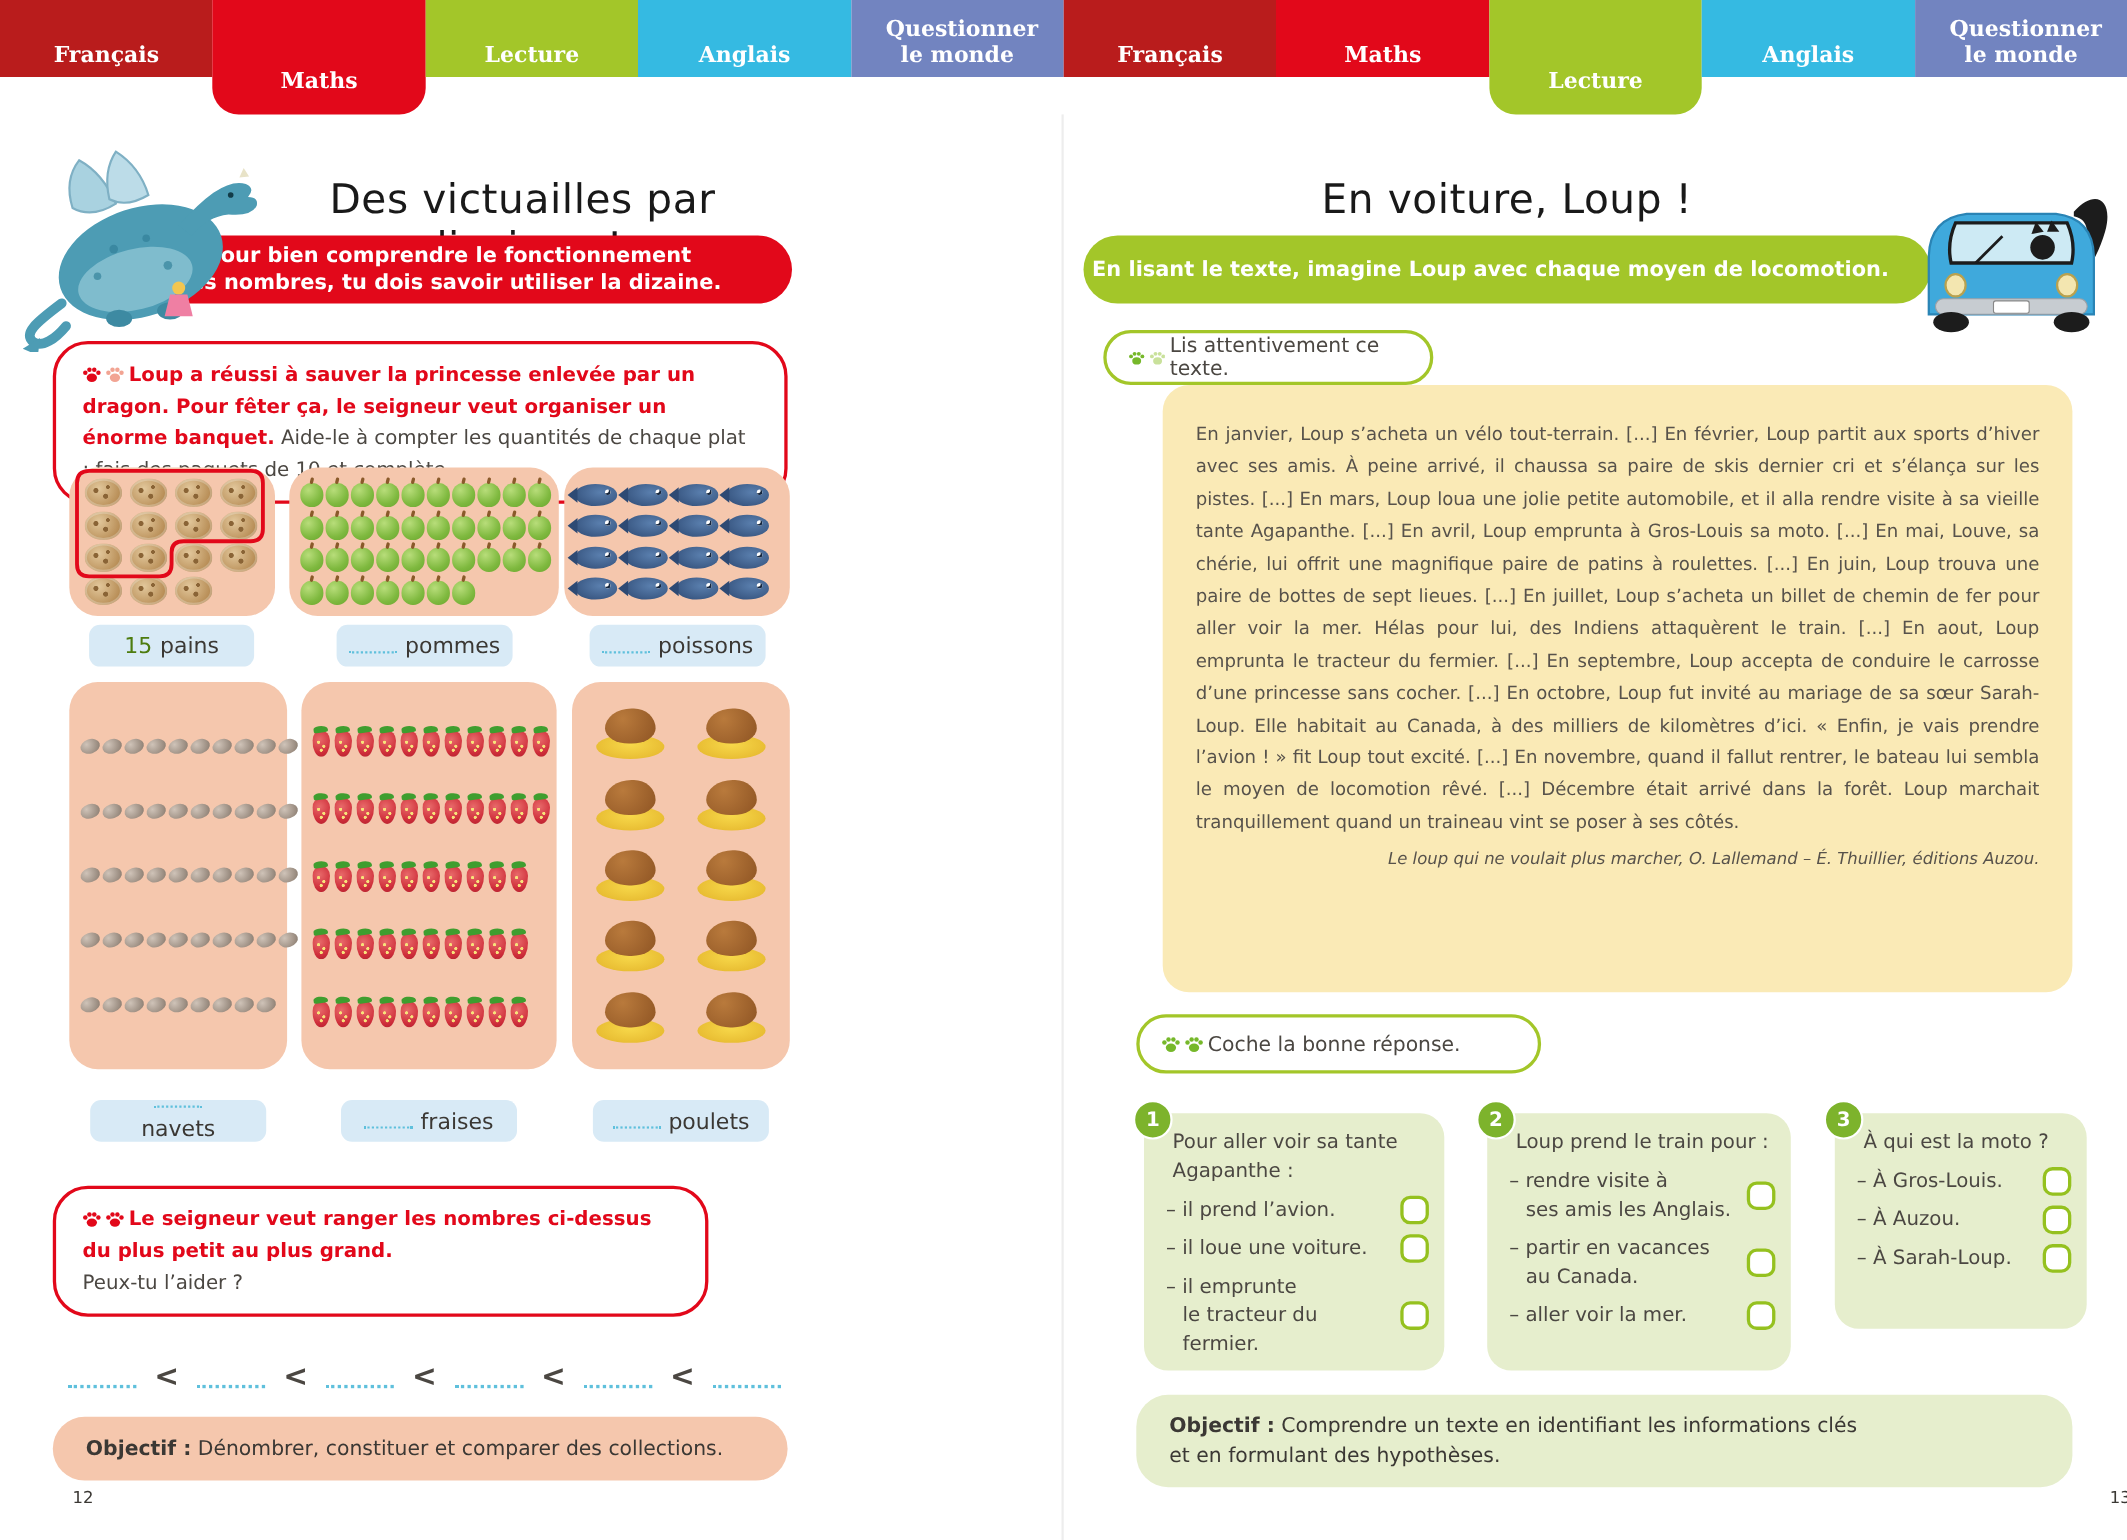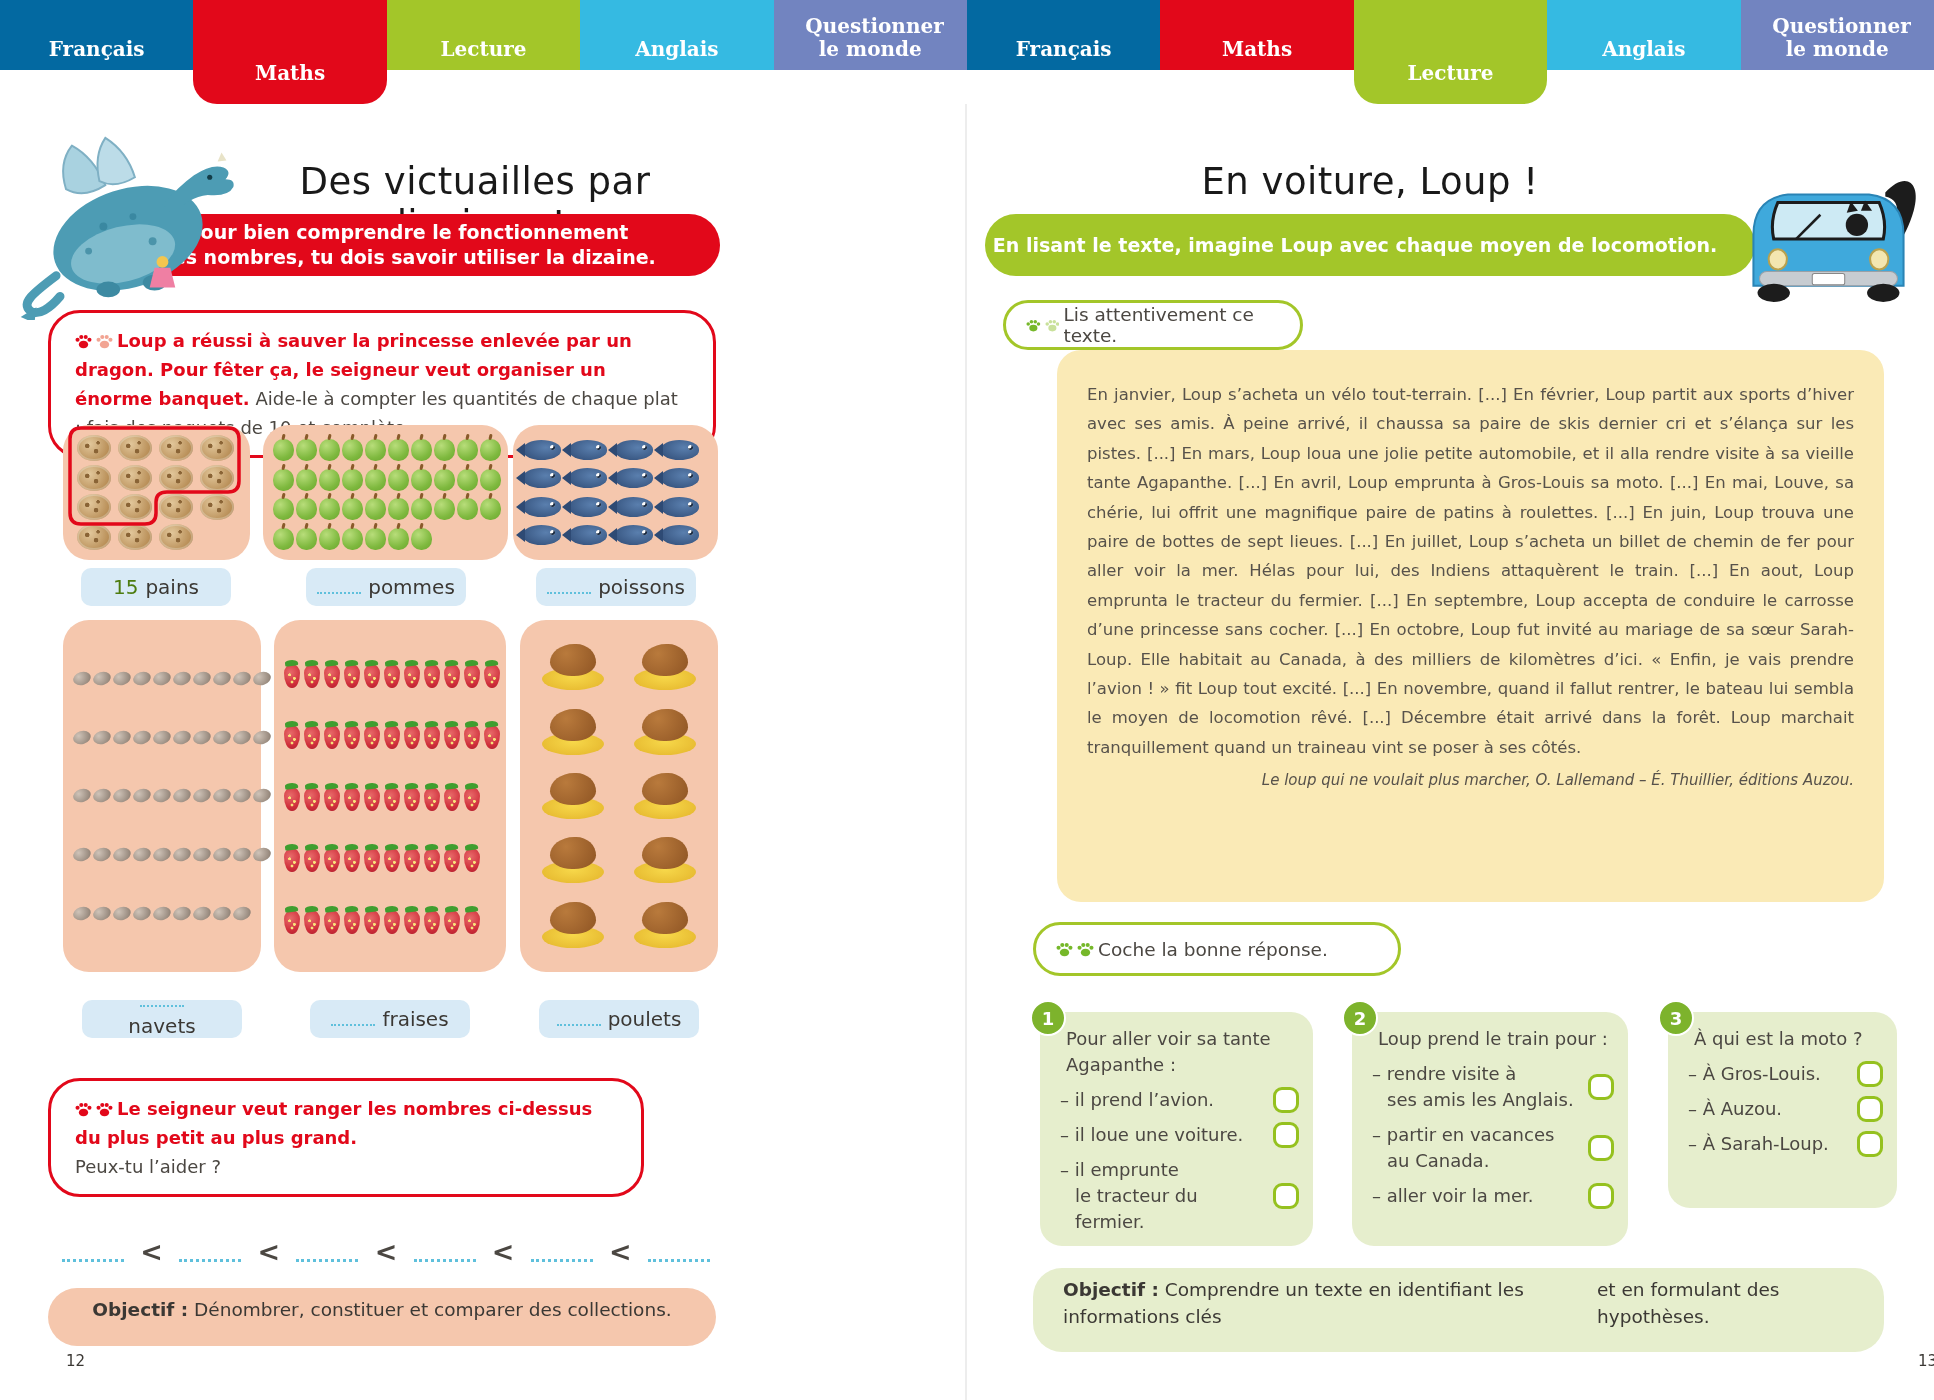--- a/index.html
+++ b/index.html
@@ -6,21 +6,21 @@
   .scene{position:relative;width:1934px;height:1400px;overflow:hidden;background:#fff;
          font-family:"DejaVu Sans",sans-serif;color:#4b4742;}
   
   .tab-group{position:absolute;top:0;width:967px;display:flex;align-items:flex-start;}
   .tab-group.left{left:0}.tab-group.right{left:967px}
   .tab{width:20%;height:70px;display:flex;align-items:flex-end;justify-content:center;
        padding-bottom:10px;box-sizing:border-box;cursor:pointer;}
   .tab.active{height:104px;border-radius:0 0 24px 24px;padding-bottom:20px;}
   .tab-label{font-family:"DejaVu Serif",serif;font-weight:bold;font-size:20px;color:#fff;
              text-align:center;line-height:1.12;max-width:130px;}
-  .tab-orange{background:#0369a1}.tab-red{background:#e2081a}.tab-green{background:#a3c629}
+  .tab-orange{background:#b91c1c}.tab-red{background:#e2081a}.tab-green{background:#a3c629}
   .tab-cyan{background:#35bae2}.tab-periwinkle{background:#7284c0}
   .gutter{position:absolute;left:965px;top:104px;width:2px;height:1296px;background:#ededed;}
   
   .page-title{position:absolute;font-size:37px;letter-spacing:.5px;color:#191919;text-align:center;}
   .banner{position:absolute;height:62px;border-radius:31px;display:flex;flex-direction:column;
           justify-content:center;align-items:center;color:#fff;font-weight:bold;font-size:19px;line-height:25px;}
   .paw{width:17px;height:17px;vertical-align:-3px;margin-right:4px;}
   .paw-red{fill:#e2081a}.paw-red-light{fill:#f2a493}.paw-green{fill:#76b82a}.paw-green-light{fill:#c9e19b}
   .dotted-blank{display:inline-block;border-bottom:3px dotted #5fc0dc;}
   
@@ -68,21 +68,21 @@
     background:#3f9e2f;border-radius:40% 60% 20% 20%;transform:rotate(-8deg);}
   .food-poulet{width:62px;height:46px;position:relative;}
   .food-poulet::after{content:'';position:absolute;bottom:0;left:0;width:62px;height:22px;
     border-radius:50%;background:radial-gradient(ellipse at 50% 40%, #f7d84a, #e3b32a);}
   .food-poulet::before{content:'';position:absolute;top:0;left:8px;width:46px;height:32px;z-index:1;
     border-radius:55% 45% 50% 50%/60% 60% 45% 45%;
     background:radial-gradient(circle at 35% 30%, #b97a3c, #8e5423);}
   .comparison{position:absolute;display:flex;align-items:flex-end;justify-content:space-between;}
   .comp-blank{width:62px;height:16px;}
   .comp-op{font-size:27px;font-weight:bold;color:#4b4742;line-height:20px;margin:0 4px;}
-  .objectif{position:absolute;border-radius:29px;box-sizing:border-box;display:flex;flex-direction:row;
+  .objectif{position:absolute;border-radius:29px;box-sizing:border-box;display:flex;flex-direction:column;
             justify-content:center;padding:8px 30px;font-size:18.5px;line-height:27px;color:#3b3834;}
   .objectif-left{background:#f5c7ad;}
   .objectif-right{background:#e6eecd;}
   .obj-label{font-weight:bold;}
   .page-num{position:absolute;font-size:15px;color:#3b3834;margin-left:44px;}
   
   .pill{position:absolute;background:#fff;border:3px solid #a3c629;border-radius:28px;
         box-sizing:border-box;display:flex;align-items:center;padding:0 20px;font-size:18.5px;color:#4b4742;z-index:3;}
   .yellow-box{position:absolute;background:#faeab6;border-radius:24px;box-sizing:border-box;
               padding:30px 30px 14px 30px;z-index:1;}

